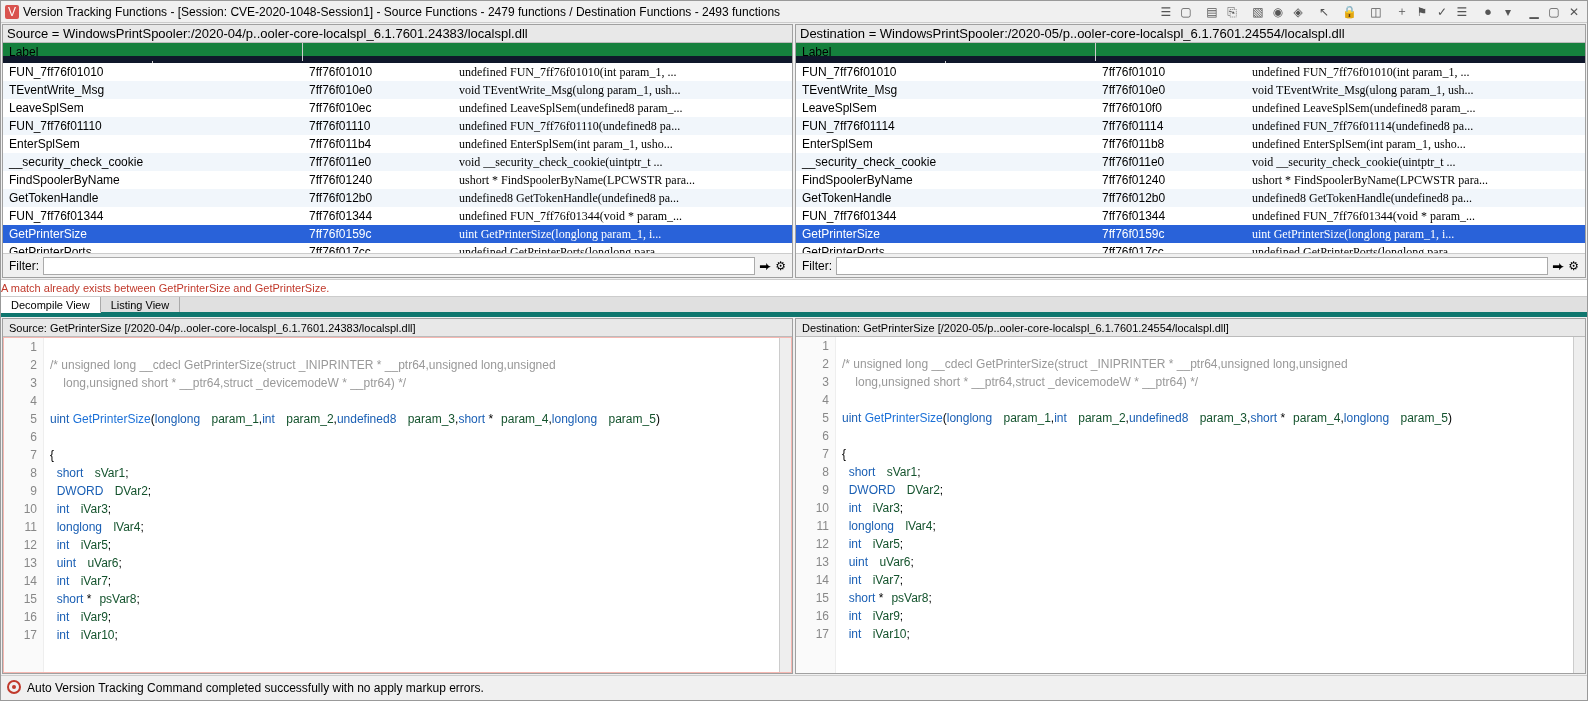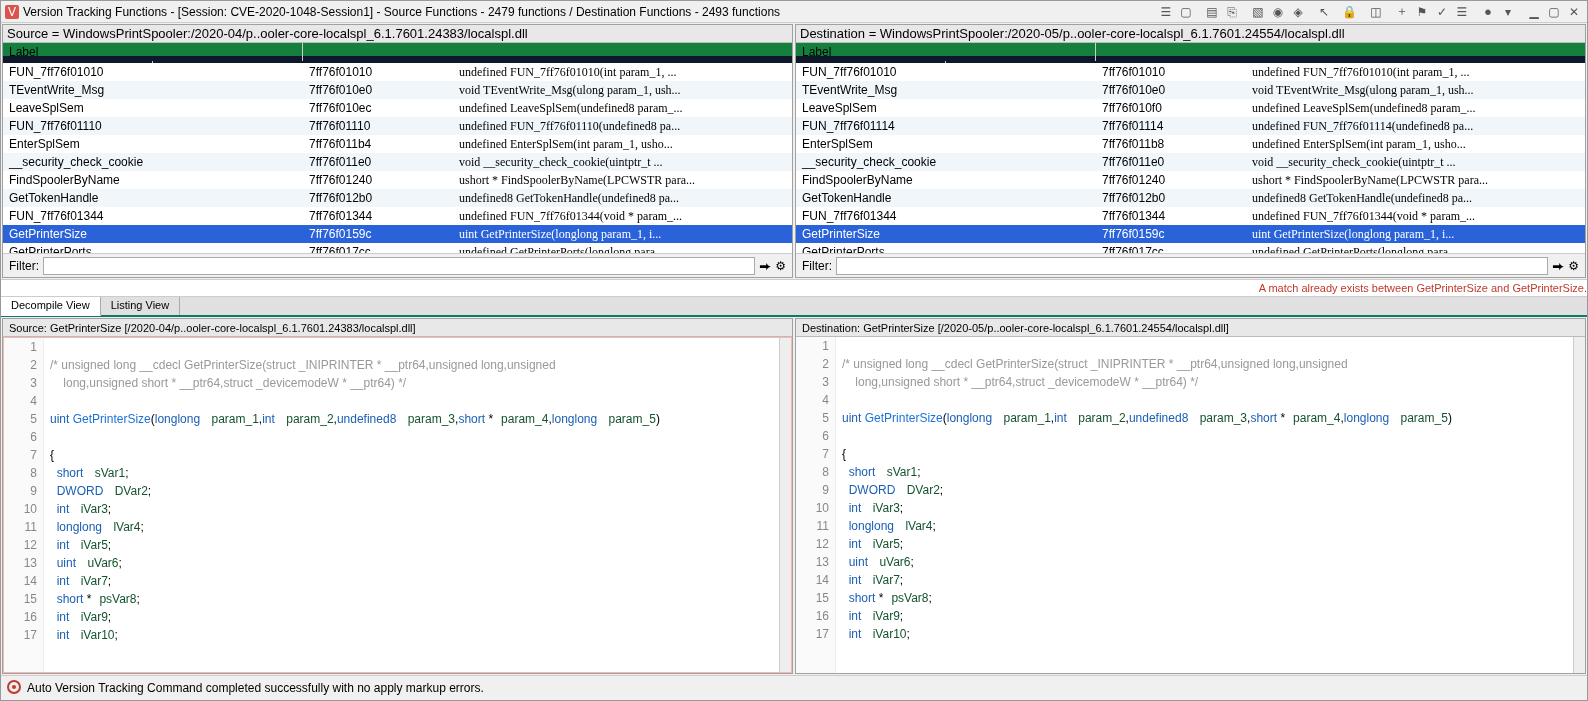--- a/index.html
+++ b/index.html
@@ -19,22 +19,22 @@
 .table-row { display: flex; height: 18px; align-items: center; }
 .table-row:nth-child(odd) { background: #fff; }
 .table-row:nth-child(even) { background: #f1f6fb; }
 .table-row.selected { background: #2962d9 !important; color: #fff; }
 .table-row .cell { padding: 0 6px; overflow: hidden; white-space: nowrap; text-overflow: ellipsis; font-size: 12px; }
 .col-label { width: 300px; flex-shrink: 0; }
 .col-loc { width: 150px; flex-shrink: 0; }
 .col-sig { flex: 1; font-family: Liberation Serif, serif; }
 .filter-row { height: 24px; display: flex; align-items: center; padding: 2px 6px; border-top: 1px solid #ccc; background: #f0f0f0; gap: 4px; }
 .filter-row input { flex: 1; height: 18px; border: 1px solid #aaa; padding: 0 4px; }
-.match-msg { height: 18px; text-align: right; color: #c0392b; font-size: 11px; padding-top: 2px; background: #fff; border-top: 1px solid #ccc; border-bottom: 1px solid #ccc; padding-left: 12px; }
-.tabs { display: flex; height: 20px; background: #e0e0e0; border-bottom: 2px solid #0f766e; }
+.match-msg { height: 18px; text-align: left; color: #c0392b; font-size: 11px; padding-top: 2px; background: #fff; border-top: 1px solid #ccc; border-bottom: 1px solid #ccc; }
+.tabs { display: flex; height: 20px; background: #e0e0e0; border-bottom: 5px solid #0f766e; }
 .tabs .tab { padding: 2px 10px; border-right: 1px solid #aaa; font-size: 11px; }
 .tabs .tab.active { background: #fff; border-bottom: 1px solid #fff; margin-bottom: -1px; }
 .code-header { height: 18px; padding: 0 6px; background: #e8e8e8; border-bottom: 1px solid #bbb; font-size: 11px; display: flex; align-items: center; }
 .code-area { flex: 1; display: flex; overflow: hidden; }
 .code-area.pink { border: 1px solid #f5b7b1; }
 .gutter { width: 40px; background: #fafafa; text-align: right; padding-right: 6px; color: #888; font-family: Consolas, monospace; font-size: 12px; border-right: 1px solid #eee; }
 .gutter div { height: 18px; line-height: 18px; }
 .code { flex: 1; font-family: Consolas, monospace; font-size: 12px; white-space: pre; overflow: hidden; padding-left: 6px; }
 .code div { height: 18px; line-height: 18px; }
 .statusbar { height: 25px; display: flex; align-items: center; padding: 0 6px; border-top: 1px solid #ccc; background: #f0f0f0; gap: 6px; }

